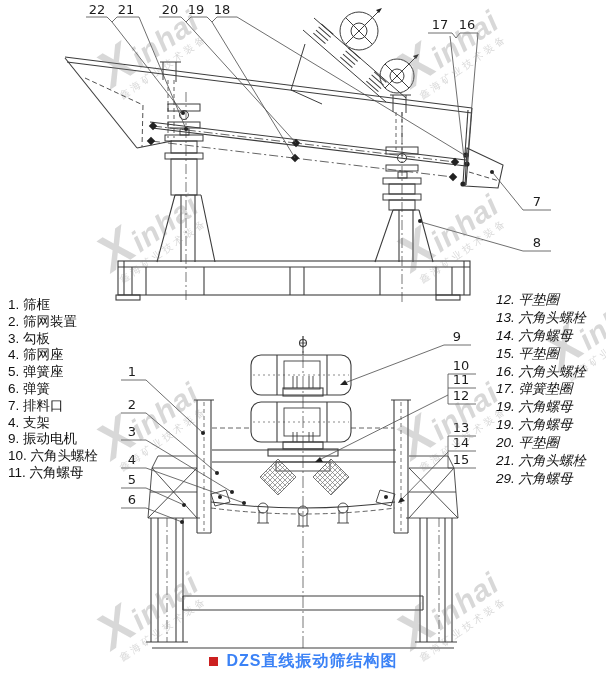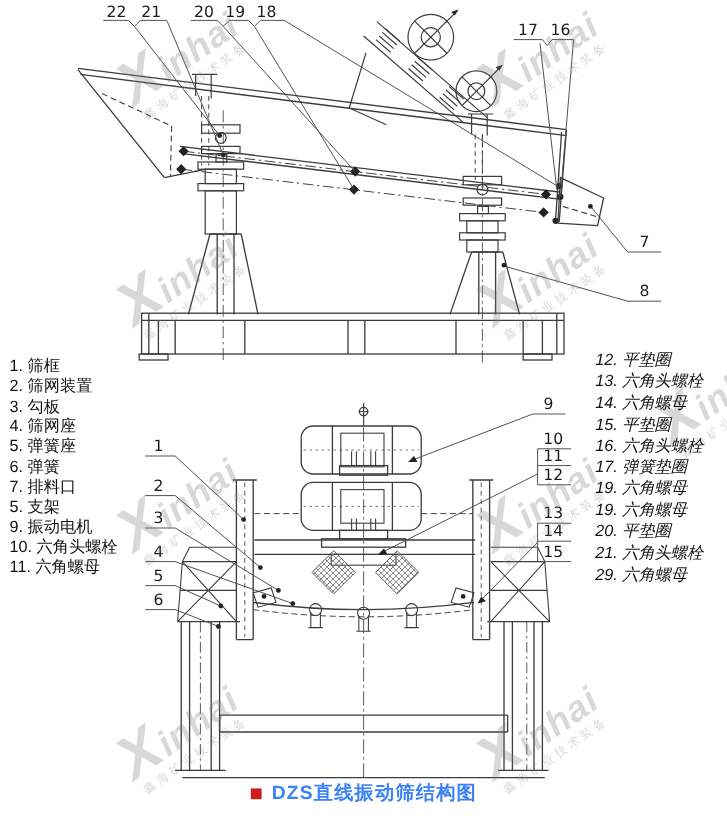--- a/index.html
+++ b/index.html
@@ -348,21 +348,21 @@
     </div>
 
   <div class="parts-list left">
     <div class="part-item">1. 筛框</div>
     <div class="part-item">2. 筛网装置</div>
     <div class="part-item">3. 勾板</div>
     <div class="part-item">4. 筛网座</div>
     <div class="part-item">5. 弹簧座</div>
     <div class="part-item">6. 弹簧</div>
     <div class="part-item">7. 排料口</div>
-    <div class="part-item">5. 支架</div>
+    <div class="part-item">4. 支架</div>
     <div class="part-item">9. 振动电机</div>
     <div class="part-item">10. 六角头螺栓</div>
     <div class="part-item">11. 六角螺母</div>
   </div>
 
   <div class="parts-list right">
     <div class="part-item">12. 平垫圈</div>
     <div class="part-item">13. 六角头螺栓</div>
     <div class="part-item">14. 六角螺母</div>
     <div class="part-item">15. 平垫圈</div>

